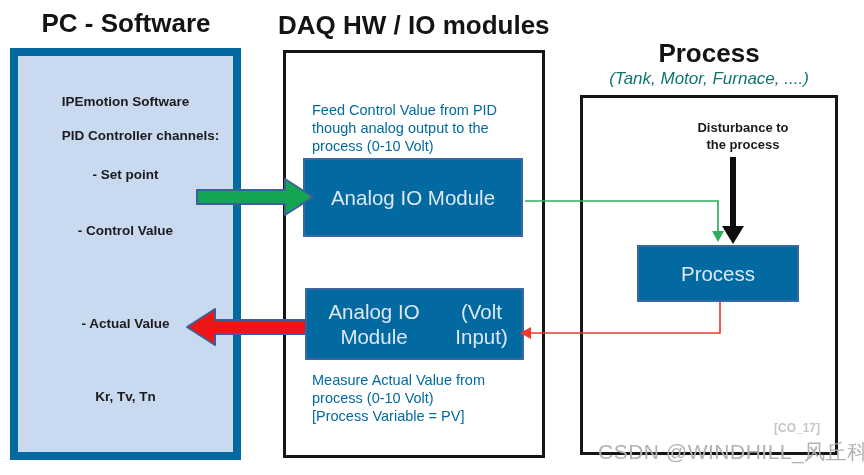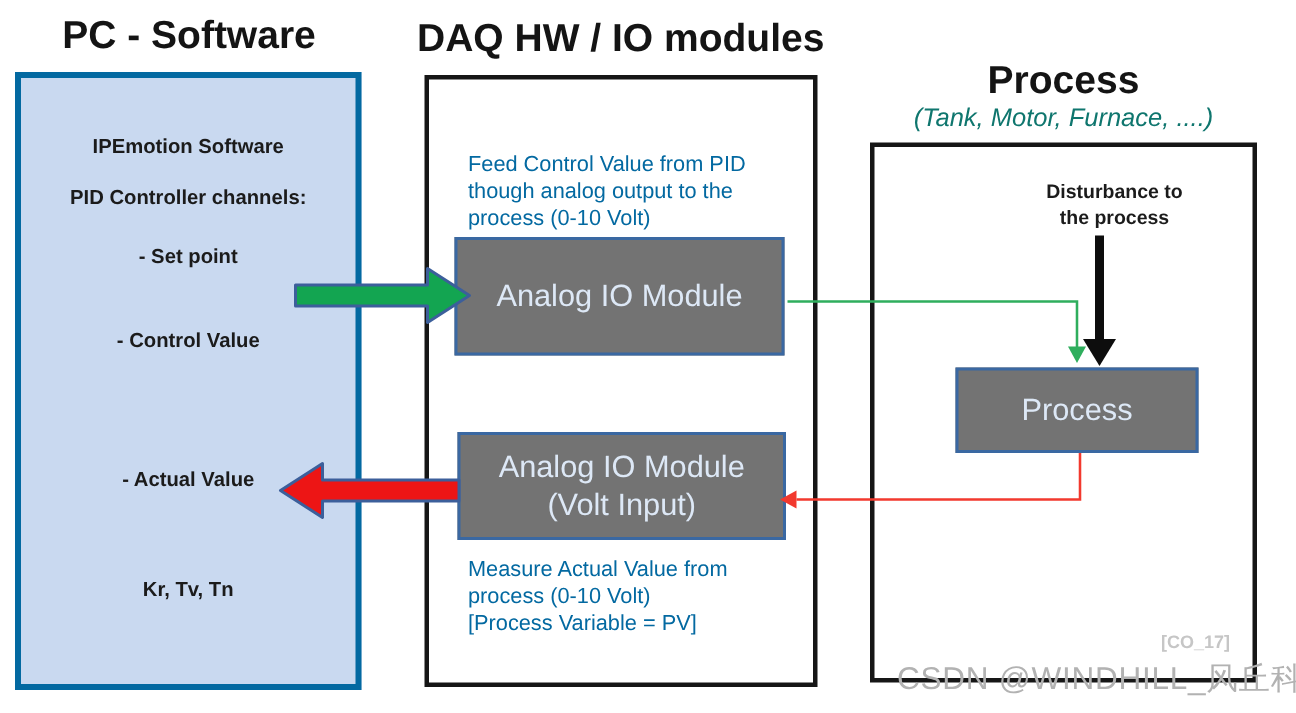--- a/index.html
+++ b/index.html
@@ -6,30 +6,30 @@
   .canvas{
     position:relative;width:864px;height:475px;background:#ffffff;overflow:hidden;
     font-family:"Liberation Sans", sans-serif;color:#111;
   }
   .title{position:absolute;text-align:center;font-size:26px;font-weight:700;color:#141414;white-space:nowrap;}
   .title-pc{left:10px;top:8px;width:232px;}
   .title-daq{left:278px;top:10px;width:270px;}
   .title-process{left:580px;top:38px;width:258px;}
   .subtitle-process{position:absolute;left:568px;top:69px;width:282px;text-align:center;font-size:17px;color:#0f766e;white-space:nowrap;font-style:italic;}
 
-  .pc-box{position:absolute;left:10px;top:48px;width:231px;height:412px;background:#c9d9f0;border:4px solid #0369a1;box-sizing:border-box;}
+  .pc-box{position:absolute;left:10px;top:48px;width:231px;height:412px;background:#c9d9f0;border:8px solid #0369a1;box-sizing:border-box;}
   .pc-line{position:absolute;left:0;width:100%;text-align:center;font-size:13.5px;font-weight:700;color:#1b1b1b;}
-  .pcl0{top:38px;} .pcl1{top:72px;} .pcl2{top:111px;} .pcl3{top:167px;}
+  .pcl0{top:38px;} .pcl1{top:72px;padding-left:15px;} .pcl2{top:111px;} .pcl3{top:167px;}
   .pcl4{top:260px;} .pcl5{top:315px;} .pcl6{top:333px;}
 
   .daq-box{position:absolute;left:283px;top:50px;width:262px;height:408px;background:#ffffff;border:3px solid #161616;box-sizing:border-box;}
   .process-box{position:absolute;left:580px;top:95px;width:258px;height:360px;background:#ffffff;border:3px solid #161616;box-sizing:border-box;}
 
-  .module{position:absolute;display:flex;flex-direction:column;align-items:center;justify-content:center;
-    background:#737373;border:2px solid #3a68a2;box-sizing:border-box;color:#dde8f6;font-size:20.5px;line-height:25px;text-align:center;}
+  .module{position:absolute;display:flex;align-items:center;justify-content:center;
+    background:#0369a1;border:2px solid #3a68a2;box-sizing:border-box;color:#dde8f6;font-size:20.5px;line-height:25px;text-align:center;}
   .volt-output{left:303px;top:158px;width:220px;height:79px;}
   .volt-input{left:305px;top:288px;width:219px;height:72px;}
   .process-inner{left:637px;top:245px;width:162px;height:57px;}
 
   .note{position:absolute;left:312px;width:222px;font-size:14.5px;line-height:18px;color:#0369a1;}
   .note-top{top:101px;}
   .note-bottom{top:371px;}
 
   .disturbance{position:absolute;left:683px;top:119px;width:120px;text-align:center;font-size:13px;font-weight:700;line-height:17px;color:#1b1b1b;}
 

